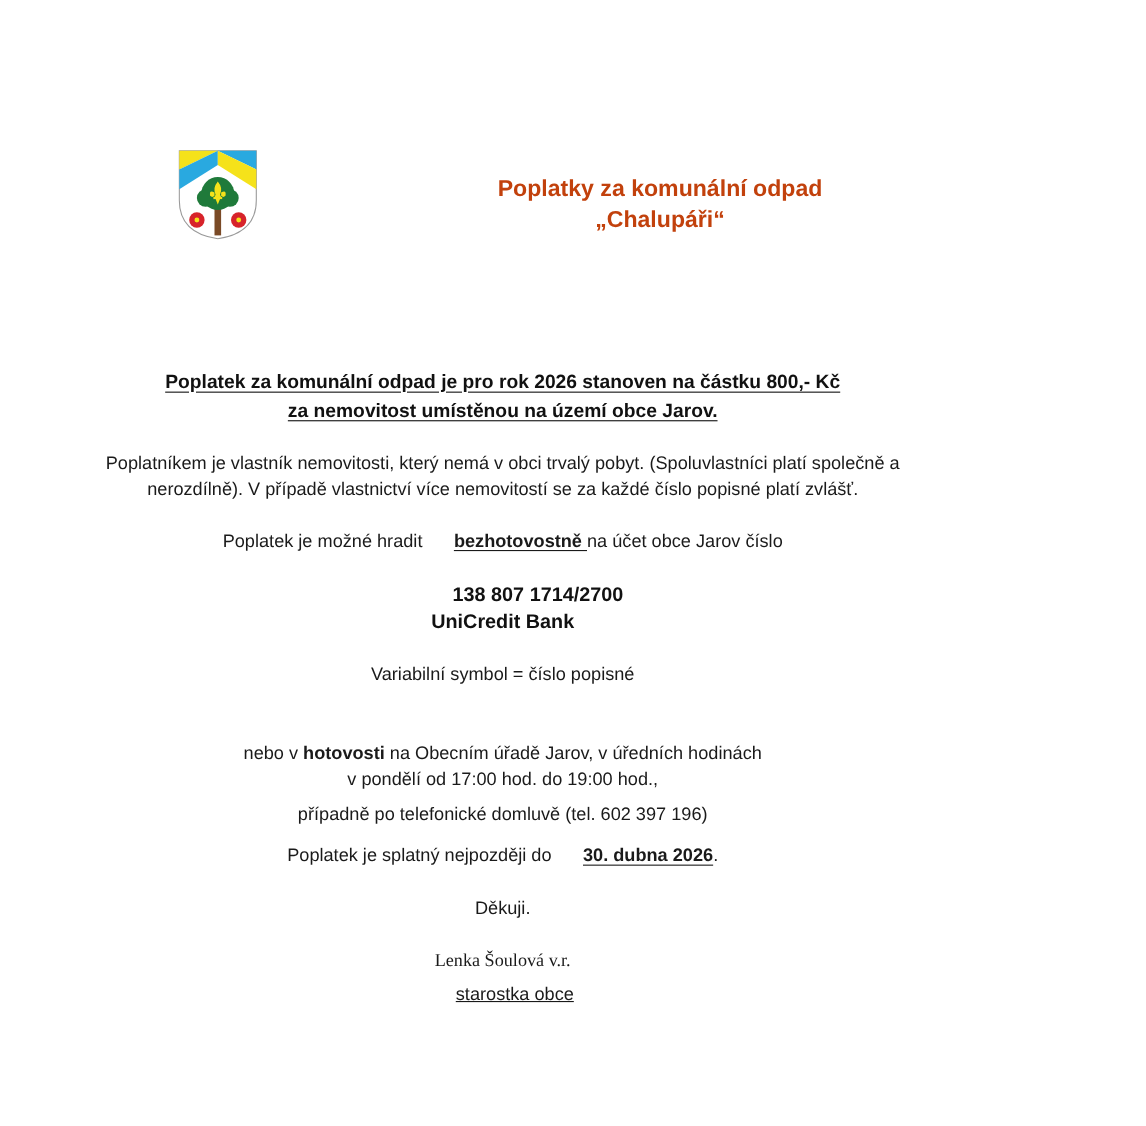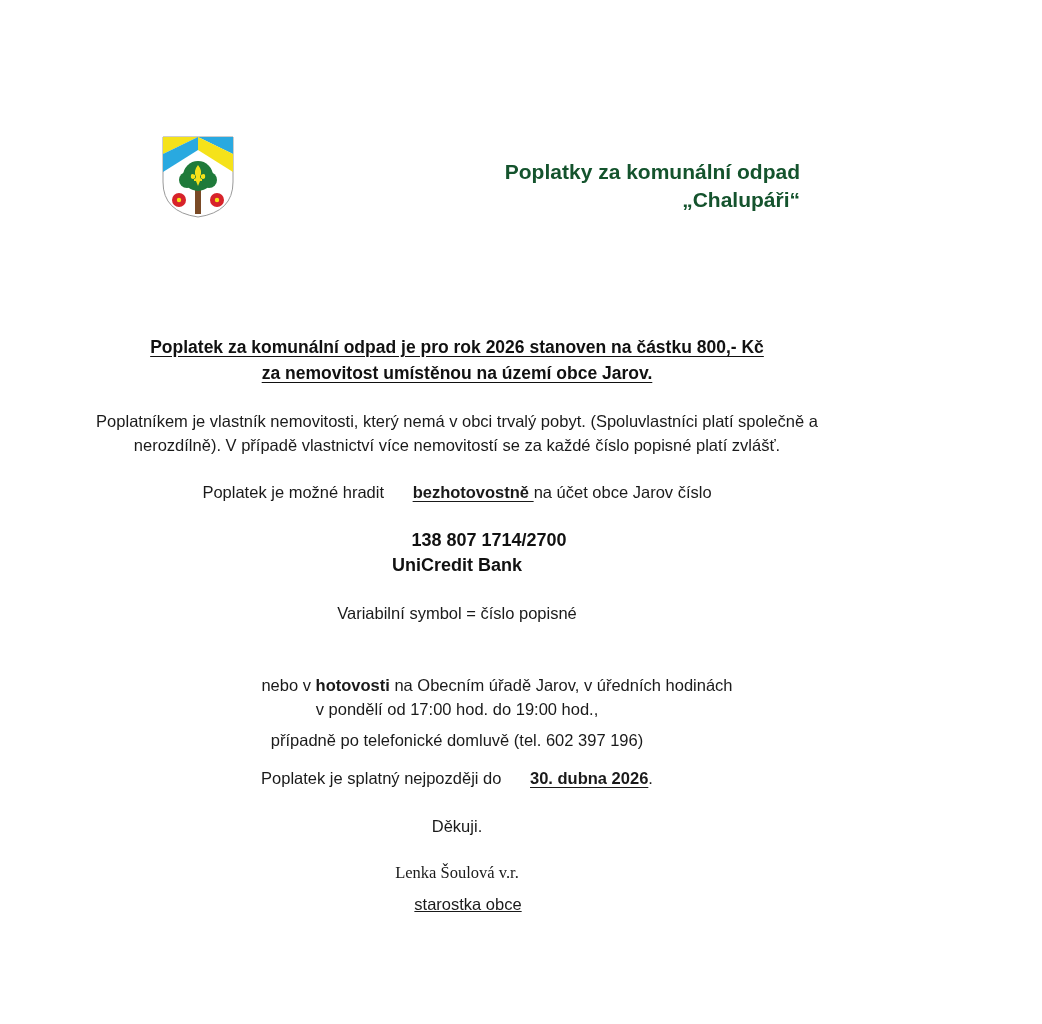--- a/index.html
+++ b/index.html
@@ -20,25 +20,25 @@
       left: 162px;
       top: 136px;
       width: 72px;
       height: 82px;
     }
     .title-block {
       position: absolute;
       left: 400px;
       top: 158px;
       width: 400px;
-      text-align: right;
+      text-align: center;
       font-weight: bold;
       font-size: 21px;
       line-height: 28px;
-      color: #14532d;
+      color: #c2410c;
     }
     .line {
       position: absolute;
       left: 0;
       width: 914px;
       text-align: center;
       font-size: 16.5px;
       line-height: 24px;
       white-space: nowrap;
     }
@@ -103,21 +103,21 @@
 
   <div class="line" style="top:480px;">
     <span>Poplatek je možné hradit </span><span class="bold ul">bezhotovostně </span><span>na účet obce Jarov číslo</span>
   </div>
 
   <div class="line big" style="top:528px;padding-left:32px;">138 807 1714/2700</div>
   <div class="line big" style="top:553px;">UniCredit Bank</div>
 
   <div class="line" style="top:601px;">Variabilní symbol = číslo popisné</div>
 
-  <div class="line" style="top:673px;padding-left:40px;">
+  <div class="line" style="top:673px;">
     <span>nebo v </span><span class="bold">hotovosti</span><span> na Obecním úřadě Jarov, v úředních hodinách</span>
   </div>
   <div class="line" style="top:697px;">v pondělí od 17:00 hod. do 19:00 hod.,</div>
   <div class="line" style="top:728px;">případně po telefonické domluvě (tel. 602 397 196)</div>
 
   <div class="line" style="top:766px;">
     <span>Poplatek je splatný nejpozději do </span><span class="bold ul">30. dubna 2026</span><span>.</span>
   </div>
 
   <div class="line" style="top:814px;text-align:center;">Děkuji.</div>

